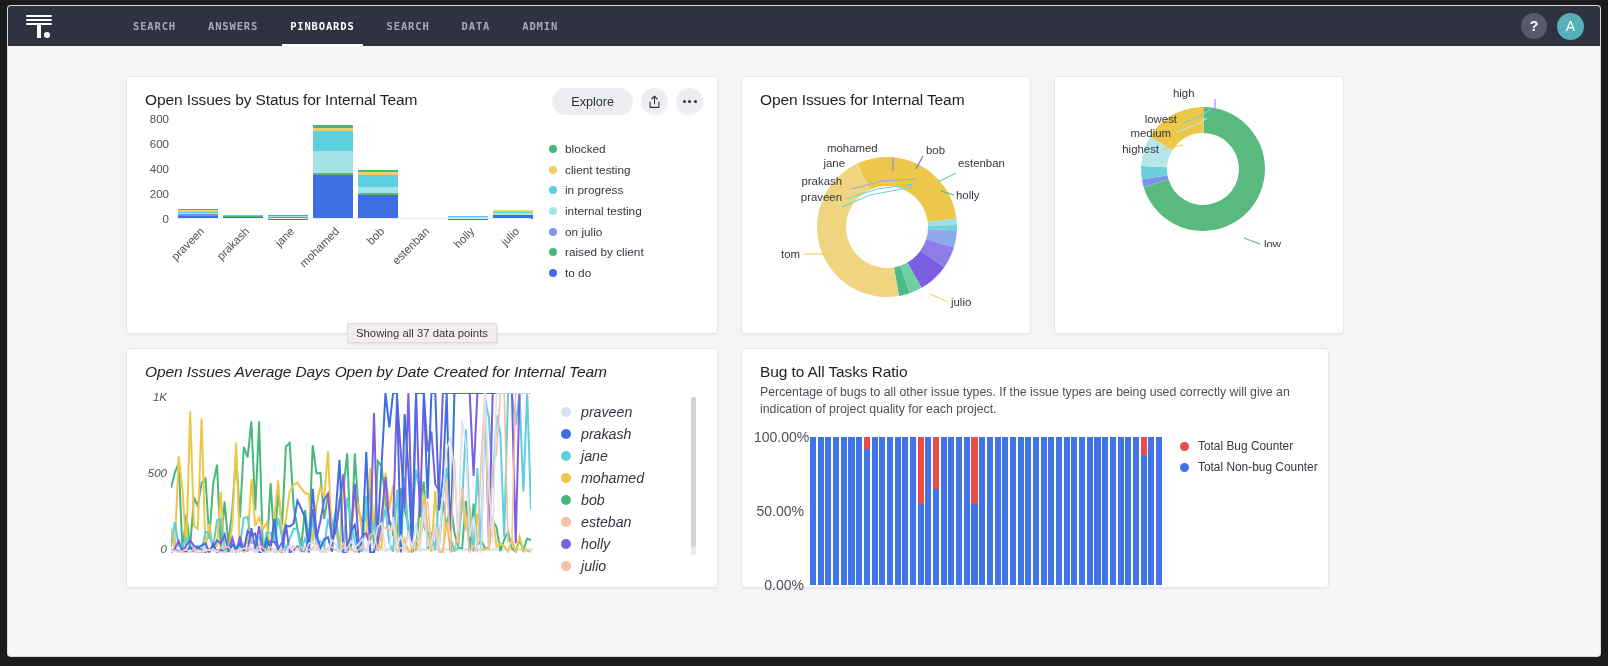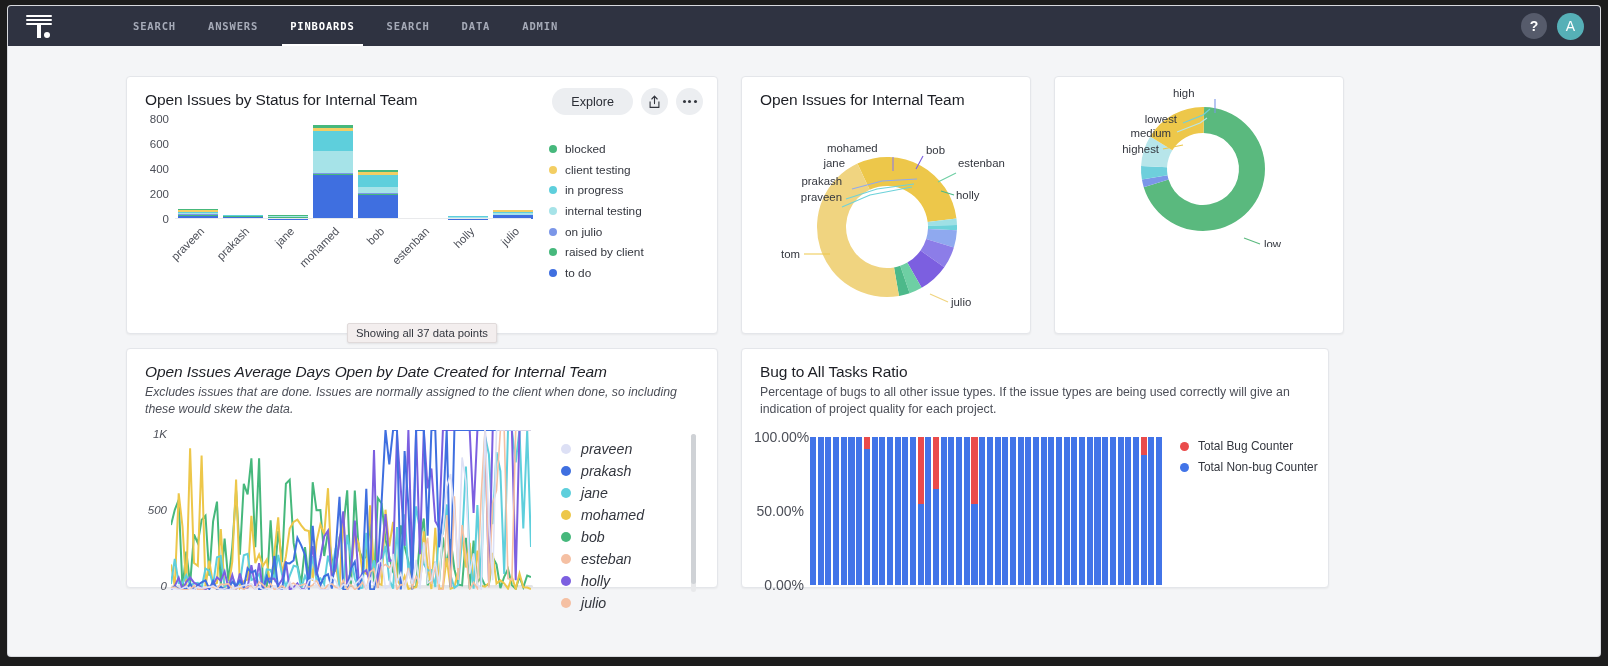--- a/index.html
+++ b/index.html
@@ -401,21 +401,20 @@
           </svg>
         </div>
       </div>
     </div>
 
     <div class="row">
 
       <div class="card card-d">
         <div class="card-head">
           <div class="card-title">Open Issues Average Days Open by Date Created for Internal Team</div>
-          <div class="card-sub">Excludes issues that are done. Issues are normally assigned to the client when done, so including these would skew the data.</div>
         </div>
         <div class="line-wrap">
           <div class="lc-plot">
             <span class="lc-ylabel" style="top:4px;   left:8px;  width:22px; text-align:right">1K</span>
             <span class="lc-ylabel" style="top:80px;  left:0px;  width:30px; text-align:right">500</span>
             <span class="lc-ylabel" style="top:156px; left:8px;  width:22px; text-align:right">0</span>
             <div class="lc-base"></div>
             <svg class="lc-svgbox" viewBox="0 0 360 160" preserveAspectRatio="none">
               <g id="line-series" fill="none" stroke-width="2">
                   <polyline points="0.0,95.0 3.8,79.8 7.7,69.8 11.5,158.6 15.3,121.5 19.1,154.2 23.0,104.5 26.8,113.1 30.6,89.9 34.5,85.7 38.3,145.6 42.1,91.4 46.0,71.6 49.8,155.3 53.6,108.6 57.4,151.2 61.3,117.0 65.1,60.5 68.9,124.7 72.8,53.8 76.6,64.4 80.4,28.3 84.3,117.1 88.1,28.4 91.9,157.8 95.7,159.0 99.6,90.4 103.4,149.6 107.2,101.2 111.1,132.2 114.9,53.7 118.7,49.9 122.6,112.9 126.4,135.2 130.2,153.3 134.0,117.0 137.9,150.3 141.7,52.2 145.5,80.3 149.4,80.0 153.2,126.0 157.0,101.4 160.9,129.6 164.7,141.4 168.5,107.3 172.3,97.0 176.2,60.4 180.0,156.5 183.8,60.6 187.7,119.2 191.5,128.9 195.3,126.9 199.1,93.3 203.0,152.5 206.8,68.0 210.6,73.5 214.5,109.4 218.3,127.1 222.1,142.0 226.0,147.9 229.8,95.4 233.6,116.2 237.4,131.8 241.3,157.1 245.1,157.1 248.9,110.5 252.8,88.5 256.6,155.2 260.4,147.3 264.3,131.7 268.1,151.8 271.9,107.3 275.7,135.9 279.6,109.0 283.4,139.2 287.2,154.6 291.1,155.4 294.9,107.8 298.7,158.6 302.6,110.6 306.4,152.1 310.2,147.2 314.0,155.3 317.9,154.7 321.7,127.3 325.5,134.3 329.4,158.1 333.2,146.8 337.0,139.0 340.9,155.1 344.7,158.8 348.5,146.7 352.3,157.3 356.2,145.5 360.0,147.1" stroke="#46b87c" stroke-width="2" fill="none" vector-effect="non-scaling-stroke"></polyline>

